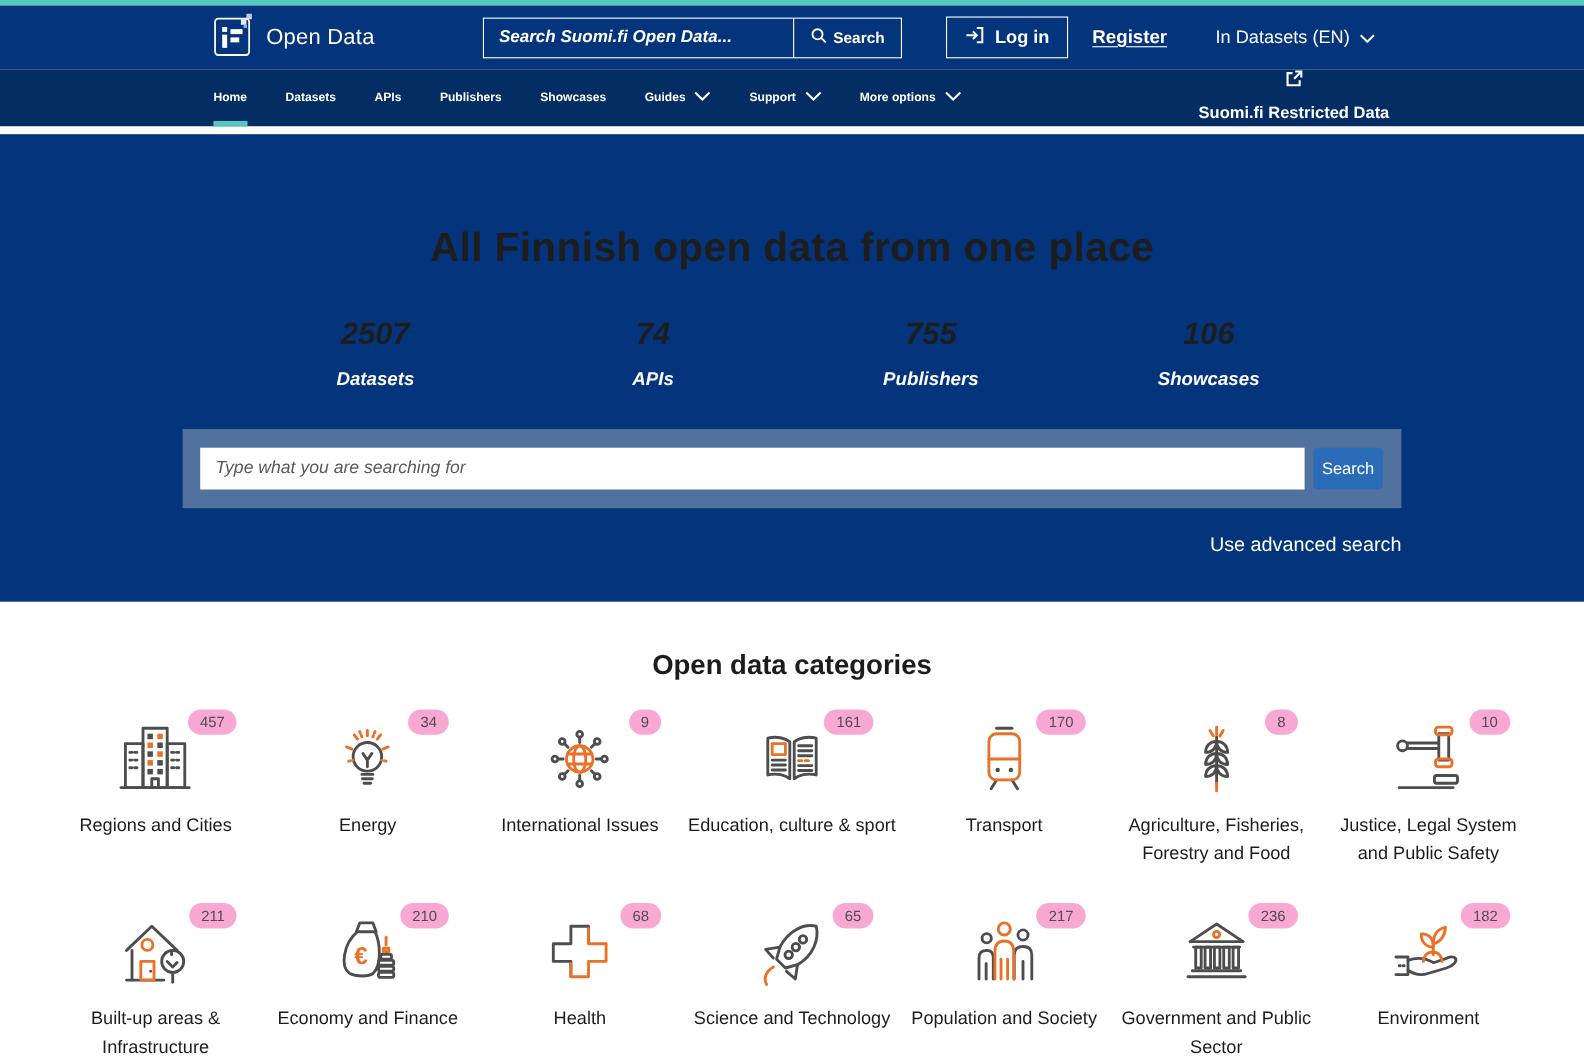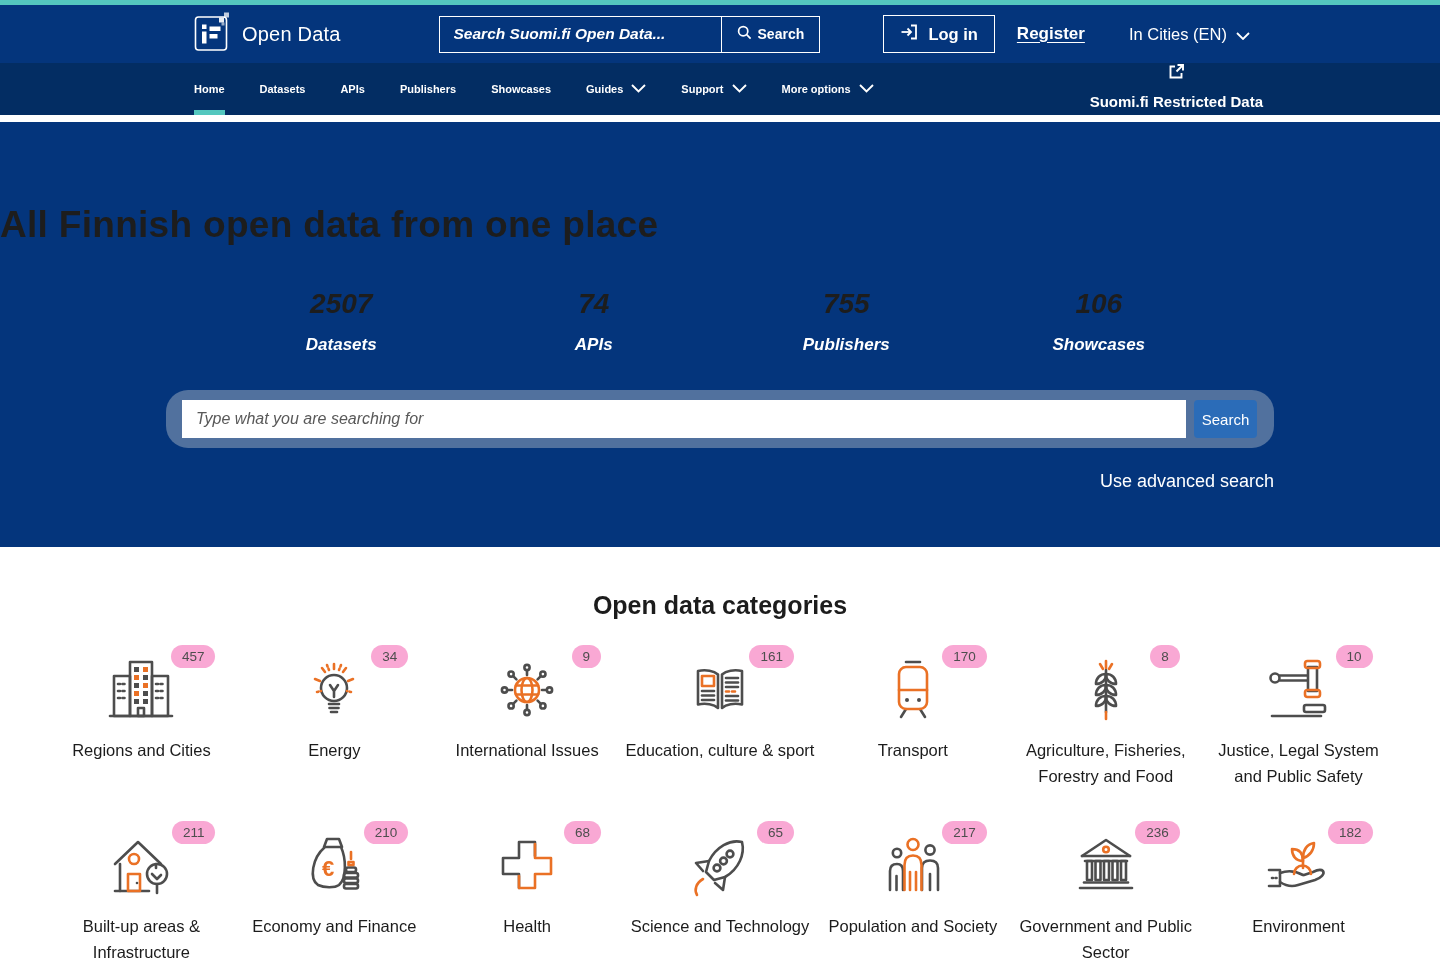--- a/index.html
+++ b/index.html
@@ -41,28 +41,28 @@
     font-size: 11px; font-weight: 600; position: relative; cursor: pointer; }
   .nav-item.active::after { content: ""; position: absolute; left: 0; right: 0;
     bottom: 0; height: 5px; background: #54C7BE; }
   .nav-right { margin-left: auto; display: flex; align-items: center; gap: 10px;
     color: #fff; font-size: 15px; font-weight: 600; cursor: pointer; flex-direction: column; }
 
   .white-gap { height: 7px; background: #fff; }
 
   
   .hero { height: 425px; background: #04357C; }
-  .hero-title { text-align: left; color: #1D1D1D; font-size: 37px;
+  .hero-title { text-align: center; color: #1D1D1D; font-size: 37px;
     font-weight: 700; padding-top: 82px; letter-spacing: .3px; }
   .stats { width: 1010px; margin: 42px auto 0; display: flex; }
   .stat { flex: 1; text-align: center; cursor: pointer; font-style: italic; }
   .stat-value { color: #1D1D1D; font-size: 28px; font-weight: 700; }
   .stat-label { color: #fff; font-size: 17px; font-weight: 700; margin-top: 15px; }
-  .search-band { width: 1108px; height: 58px; margin: 35px auto 0;
-    background: #51719E; display: flex; align-items: center; padding: 0 17px 0 16px; border-radius: 22px; }
+  .search-band { width: 1108px; height: 72px; margin: 35px auto 0;
+    background: #51719E; display: flex; align-items: center; padding: 0 17px 0 16px; }
   .hero-input { flex: 1; height: 38px; border: none; background: #fff;
     font-size: 16px; font-style: italic; color: #4a4a4a; padding: 0 14px;
     outline: none; font-family: "Liberation Sans", sans-serif; }
   .hero-input::placeholder { color: #595959; opacity: 1; }
   .hero-search-btn { width: 63px; height: 38px; margin-left: 8px;
     background: #2B6CB8; color: #fff; border: none; border-radius: 4px;
     font-size: 15px; cursor: pointer; font-family: "Liberation Sans", sans-serif; }
   .advanced-row { width: 1108px; margin: 23px auto 0; text-align: right; }
   .advanced-link { color: #fff; font-size: 18px; text-decoration: none;
     cursor: pointer; }
@@ -129,21 +129,21 @@
         <svg width="19" height="18" viewBox="0 0 19 18">
           <path d="M11,2.5 h5 v13 h-5" fill="none" stroke="#fff" stroke-width="1.8"></path>
           <line x1="1.5" y1="9" x2="11" y2="9" stroke="#fff" stroke-width="1.8"></line>
           <path d="M7.5,5.5 L11,9 L7.5,12.5" fill="none" stroke="#fff" stroke-width="1.8"></path>
         </svg>
       </span>
       <span>Log in</span>
     </button>
     <a class="register">Register</a>
     <div class="lang">
-      <span>In Cities (EN)</span>
+      <span>In Datasets (EN)</span>
       <span>
         <svg width="14" height="8" viewBox="0 0 14 8">
             <polyline points="1,1 7,7 13,1" fill="none" stroke="#fff" stroke-width="1.8"></polyline>
           </svg>
       </span>
     </div>
   </div>
 </header>
 
 <nav class="navbar">

